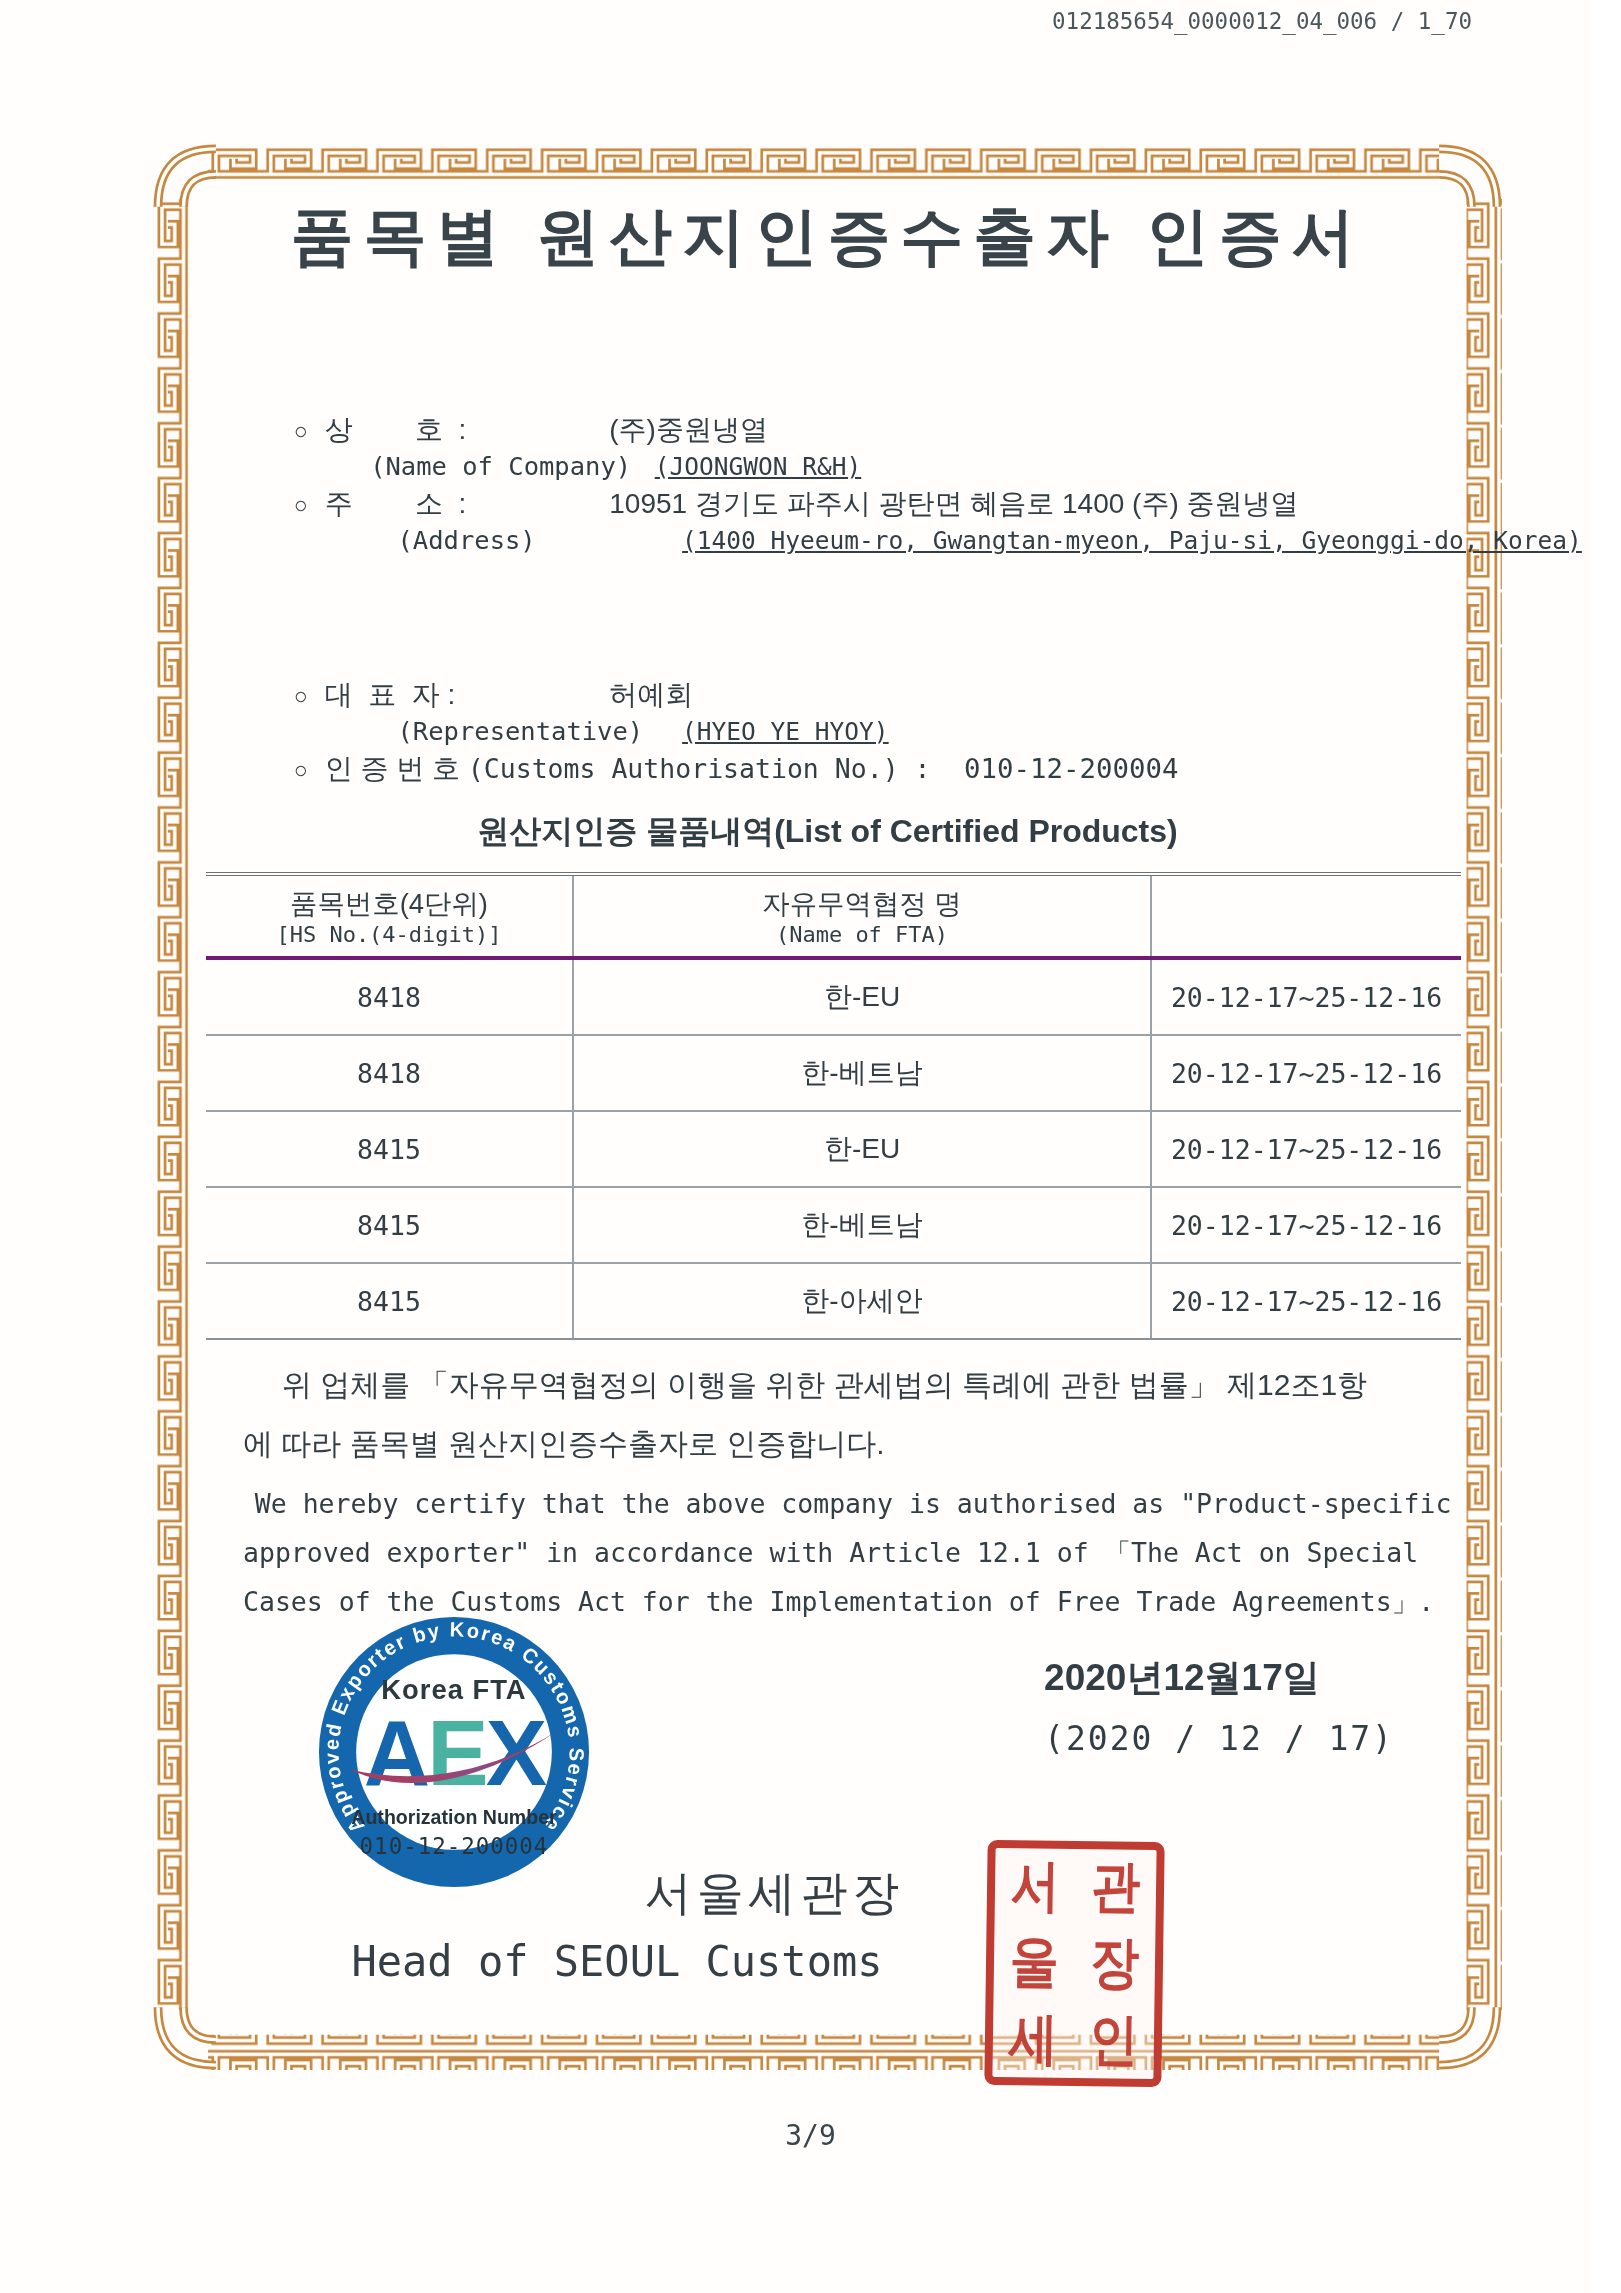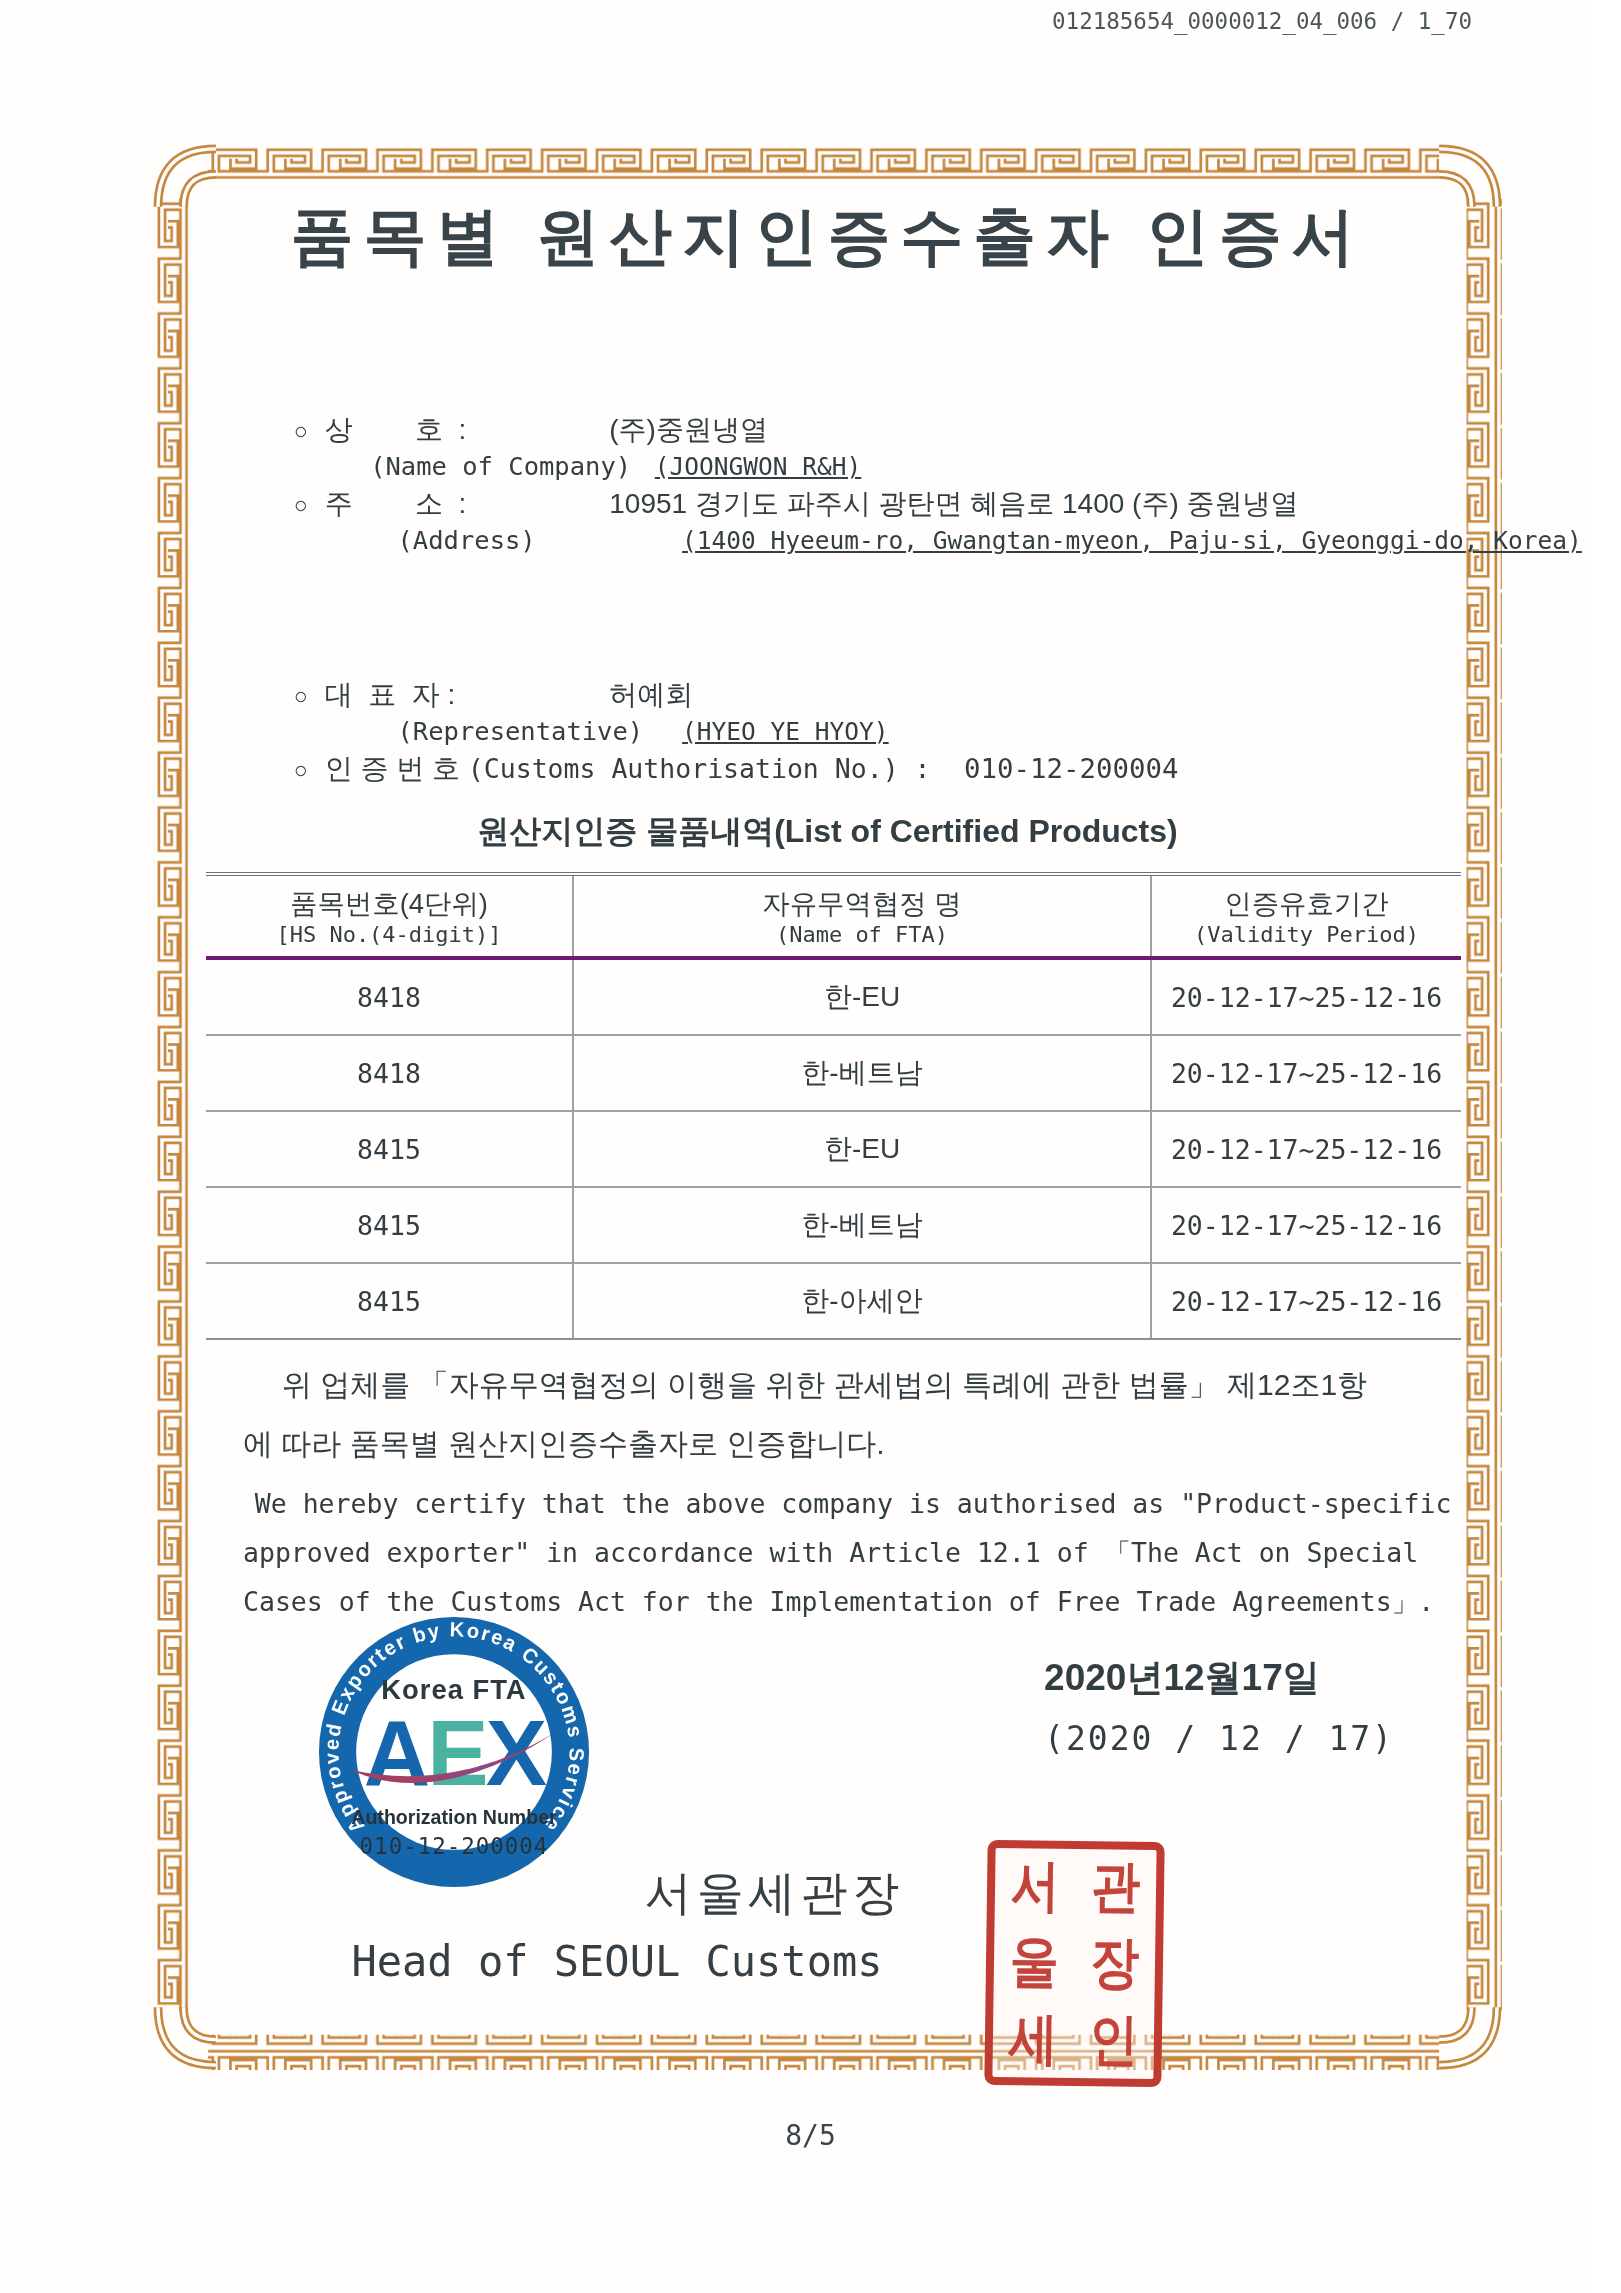--- a/index.html
+++ b/index.html
@@ -167,24 +167,20 @@
   <div class="abs ptable">
     <div class="prow phead">
       <div>
         <div class="hkr">품목번호(4단위)</div>
         <div class="hen">[HS No.(4-digit)]</div>
       </div>
       <div>
         <div class="hkr">자유무역협정 명</div>
         <div class="hen">(Name of FTA)</div>
       </div>
-      <div>
-        <div class="hkr">인증유효기간</div>
-        <div class="hen">(Validity Period)</div>
-      </div>
     </div>
     <div class="prow pdata">
       <div class="hs">8418</div>
       <div class="fta">한-EU</div>
       <div class="vld">20-12-17~25-12-16</div>
     </div>
     <div class="prow pdata">
       <div class="hs">8418</div>
       <div class="fta">한-베트남</div>
       <div class="vld">20-12-17~25-12-16</div>
@@ -245,16 +241,16 @@
     <div class="stamp-grid">
       <span>서</span>
       <span>울</span>
       <span>세</span>
       <span>관</span>
       <span>장</span>
       <span>인</span>
     </div>
   </div>
 
-  <div class="abs page-num">8/5</div>
+  <div class="abs page-num">3/9</div>
 
 </div>
 
 
 </body></html>

